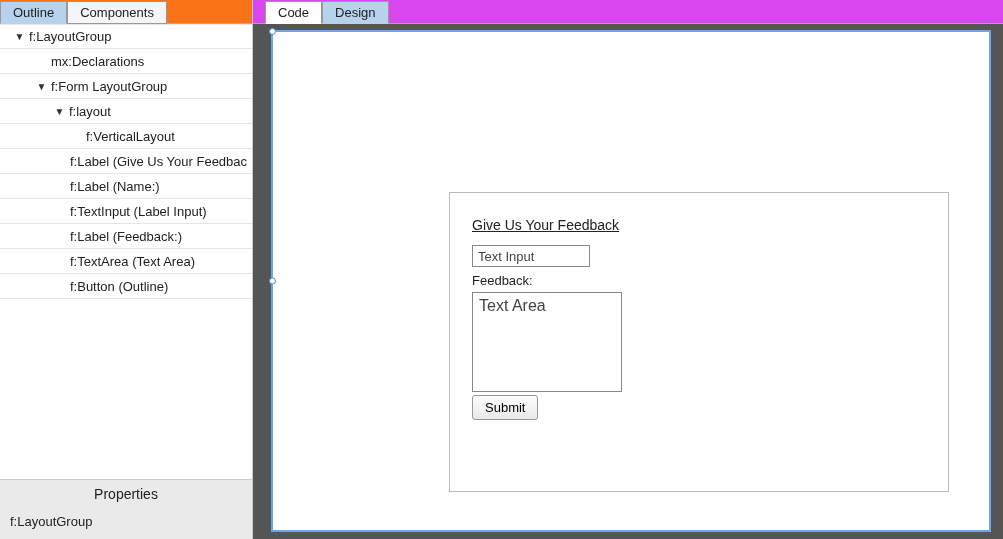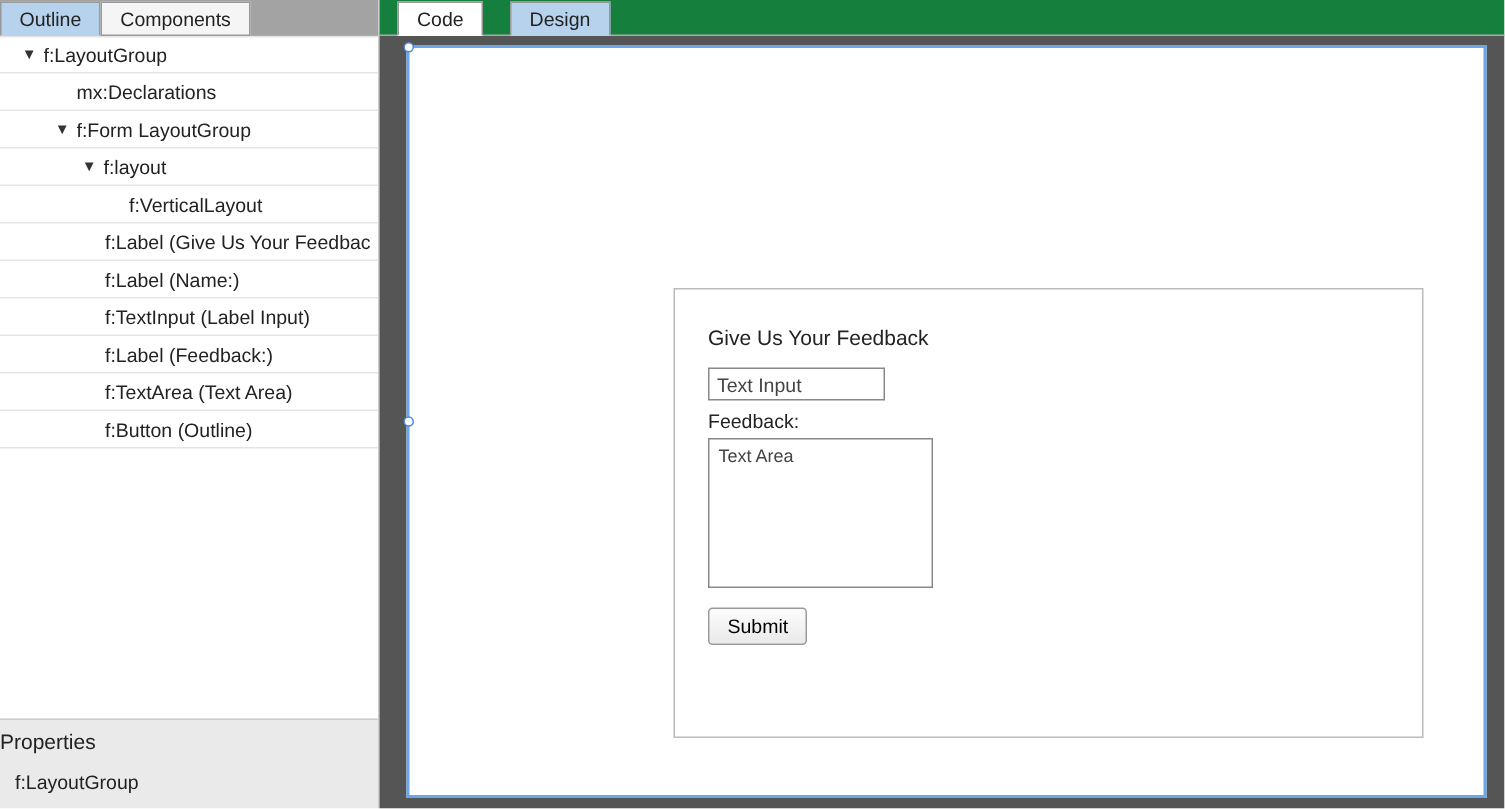--- a/index.html
+++ b/index.html
@@ -17,21 +17,21 @@
     .left-panel {
       width: 253px;
       height: 100%;
       display: flex;
       flex-direction: column;
       border-right: 1px solid #ccc;
       background: #fff;
     }
     .tabbar {
       display: flex;
-      background: #a3a3a3;
+      background: #f97316;
       border-bottom: 1px solid #aaa;
       height: 24px;
       align-items: flex-end;
     }
     .tab {
       padding: 3px 12px;
       border: 1px solid #999;
       background: #f5f5f5;
       position: relative;
       top: 1px;
@@ -73,42 +73,41 @@
     .tree-row.indent-1 { padding-left: 36px; }
     .tree-row.indent-2 { padding-left: 54px; }
     .tree-row.indent-3 { padding-left: 70px; }
     .tree-row.indent-4 { padding-left: 86px; }
     .tree-label { overflow: hidden; text-overflow: ellipsis; }
     .properties-panel {
       background: #eaeaea;
       border-top: 1px solid #ccc;
     }
     .properties-header {
-      text-align: left;
+      text-align: center;
       padding: 6px 0 8px;
       font-size: 14px;
     }
     .properties-selected {
       padding: 4px 10px 10px;
       font-size: 13px;
     }
     
     .right-panel {
       flex: 1;
       display: flex;
       flex-direction: column;
       background: #eee;
     }
     .right-tabbar {
       display: flex;
-      background: #15803d;
+      background: #d946ef;
       height: 24px;
       border-bottom: 1px solid #aaa;
       padding-left: 12px;
-      gap: 18px;
     }
     .design-surface-wrap {
       flex: 1;
       background: #555;
       position: relative;
       padding: 6px 0 0 6px;
       overflow: hidden;
     }
     .design-canvas {
       position: relative;
@@ -135,46 +134,47 @@
       top: 160px;
       width: 500px;
       height: 300px;
       border: 1px solid #bbb;
       background: #fff;
       padding: 24px 22px;
     }
     .form-title {
       font-size: 14px;
       margin-bottom: 12px;
+      text-decoration: underline;
     }
     .form-label {
       font-size: 13px;
       margin-bottom: 4px;
       margin-top: 6px;
     }
     .text-input {
       font-size: 13px;
       padding: 3px 5px;
       border: 1px solid #888;
       width: 118px;
       height: 22px;
       color: #444;
       background: #fff;
     }
     .textarea {
-      font-size: 12px;
+      font-size: 16px;
       font-family: inherit;
       padding: 4px 6px;
       border: 1px solid #888;
       width: 150px;
       height: 100px;
       resize: none;
       color: #444;
       background: #fff;
-      margin-bottom: 10px;
+      margin-bottom: 0;
     }
     .submit-btn {
       font-size: 13px;
       padding: 4px 12px;
       border: 1px solid #999;
       border-radius: 3px;
       background: linear-gradient(#fdfdfd, #e9e9e9);
       cursor: pointer;
     }
   </style>

